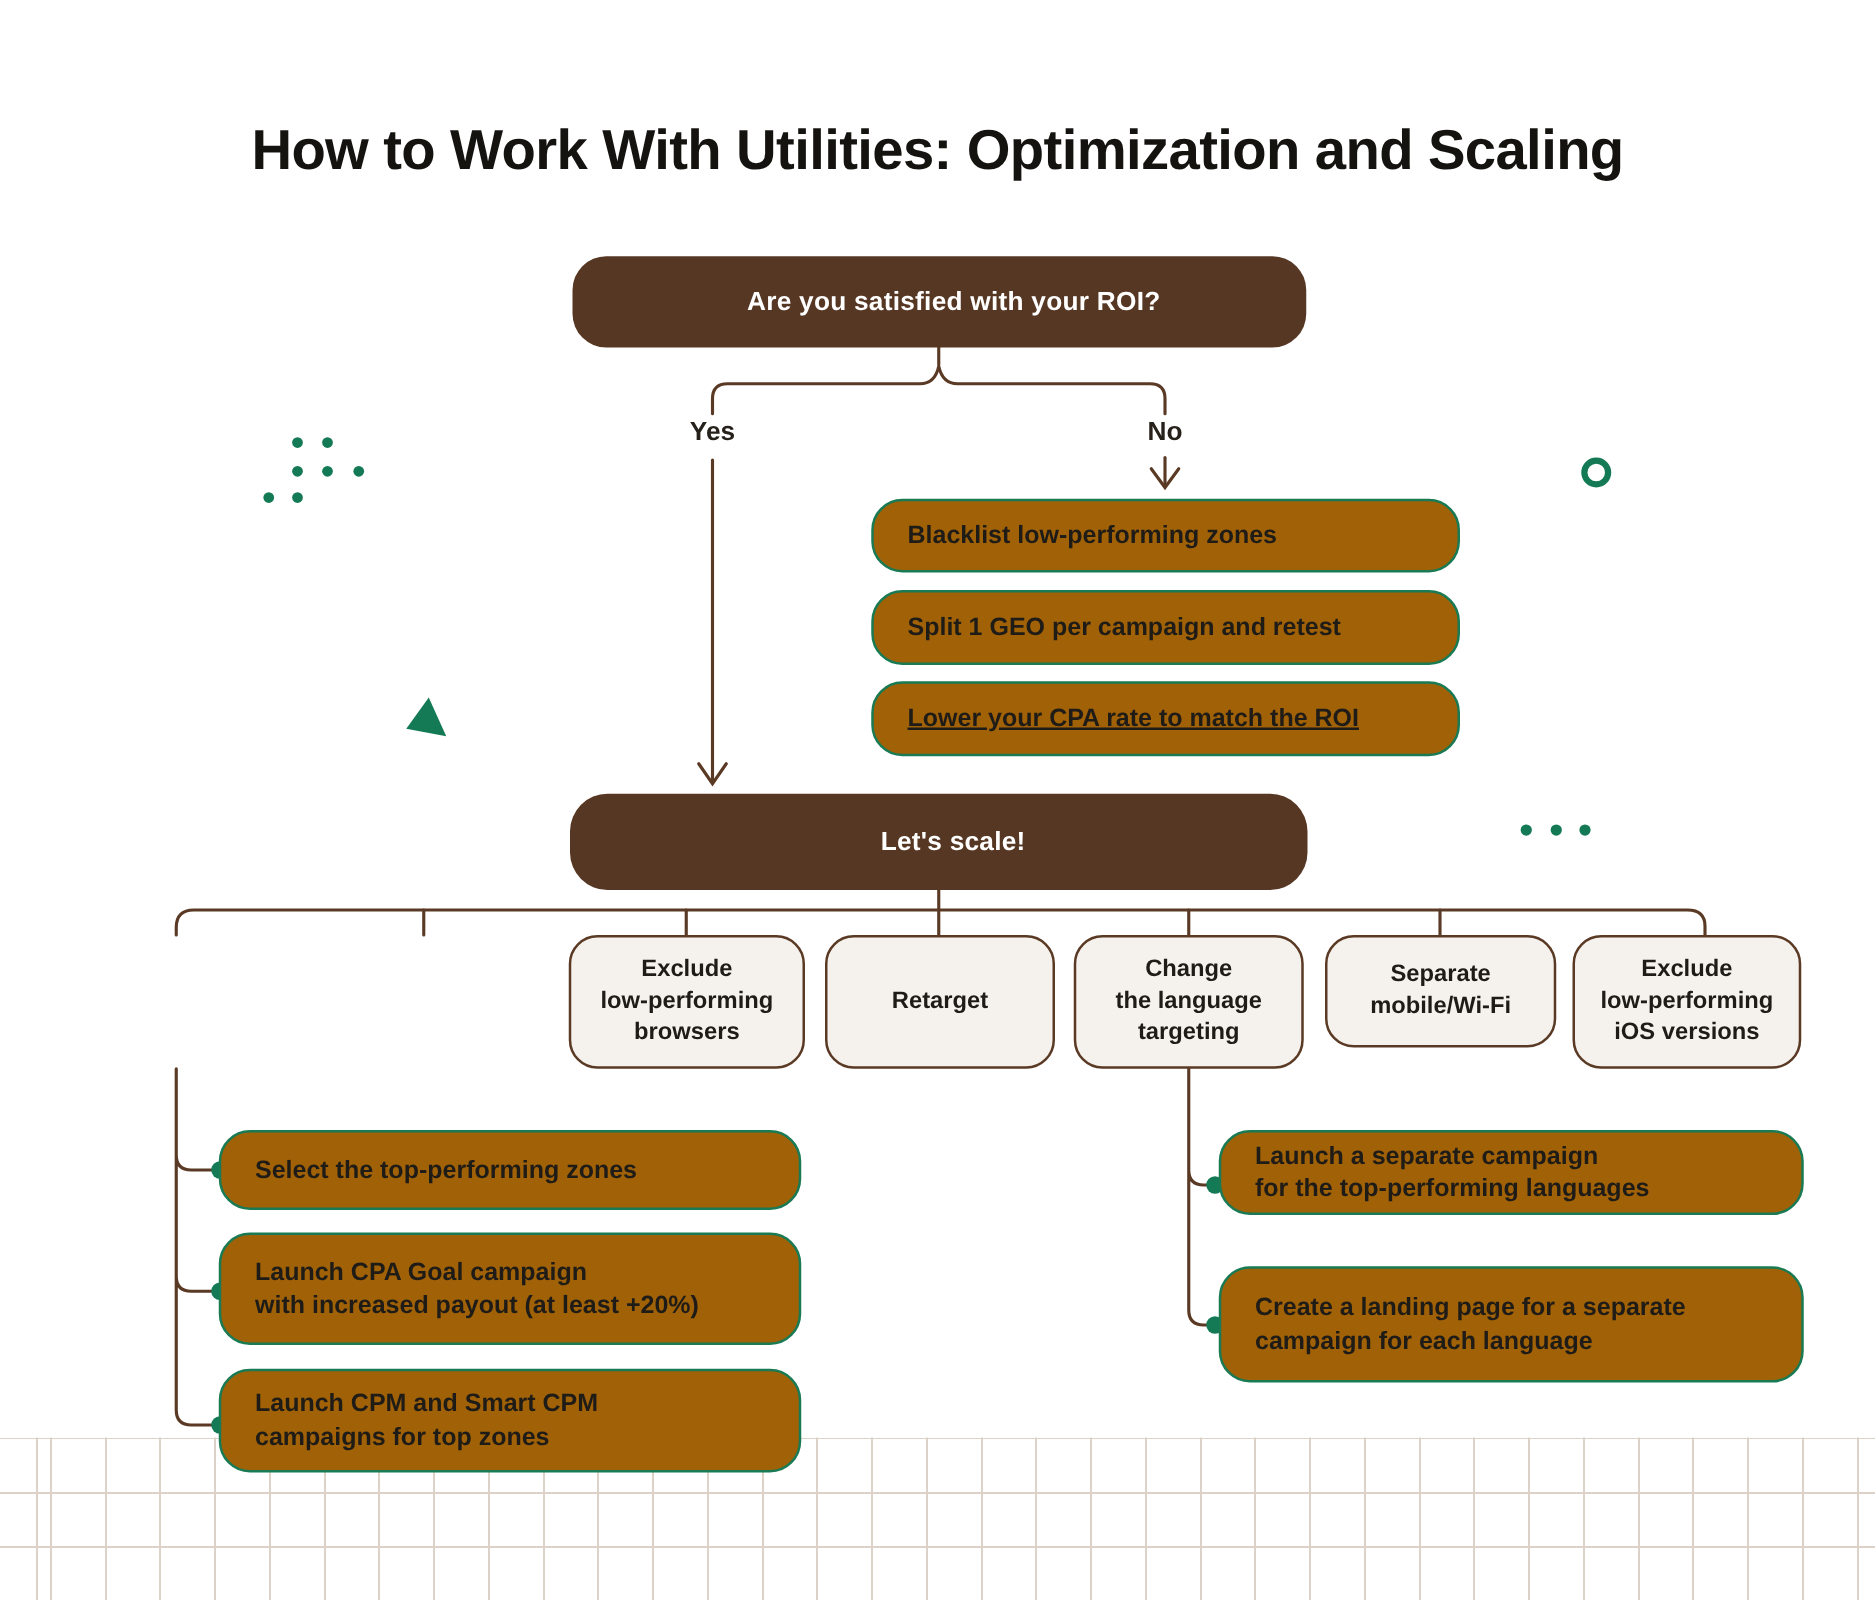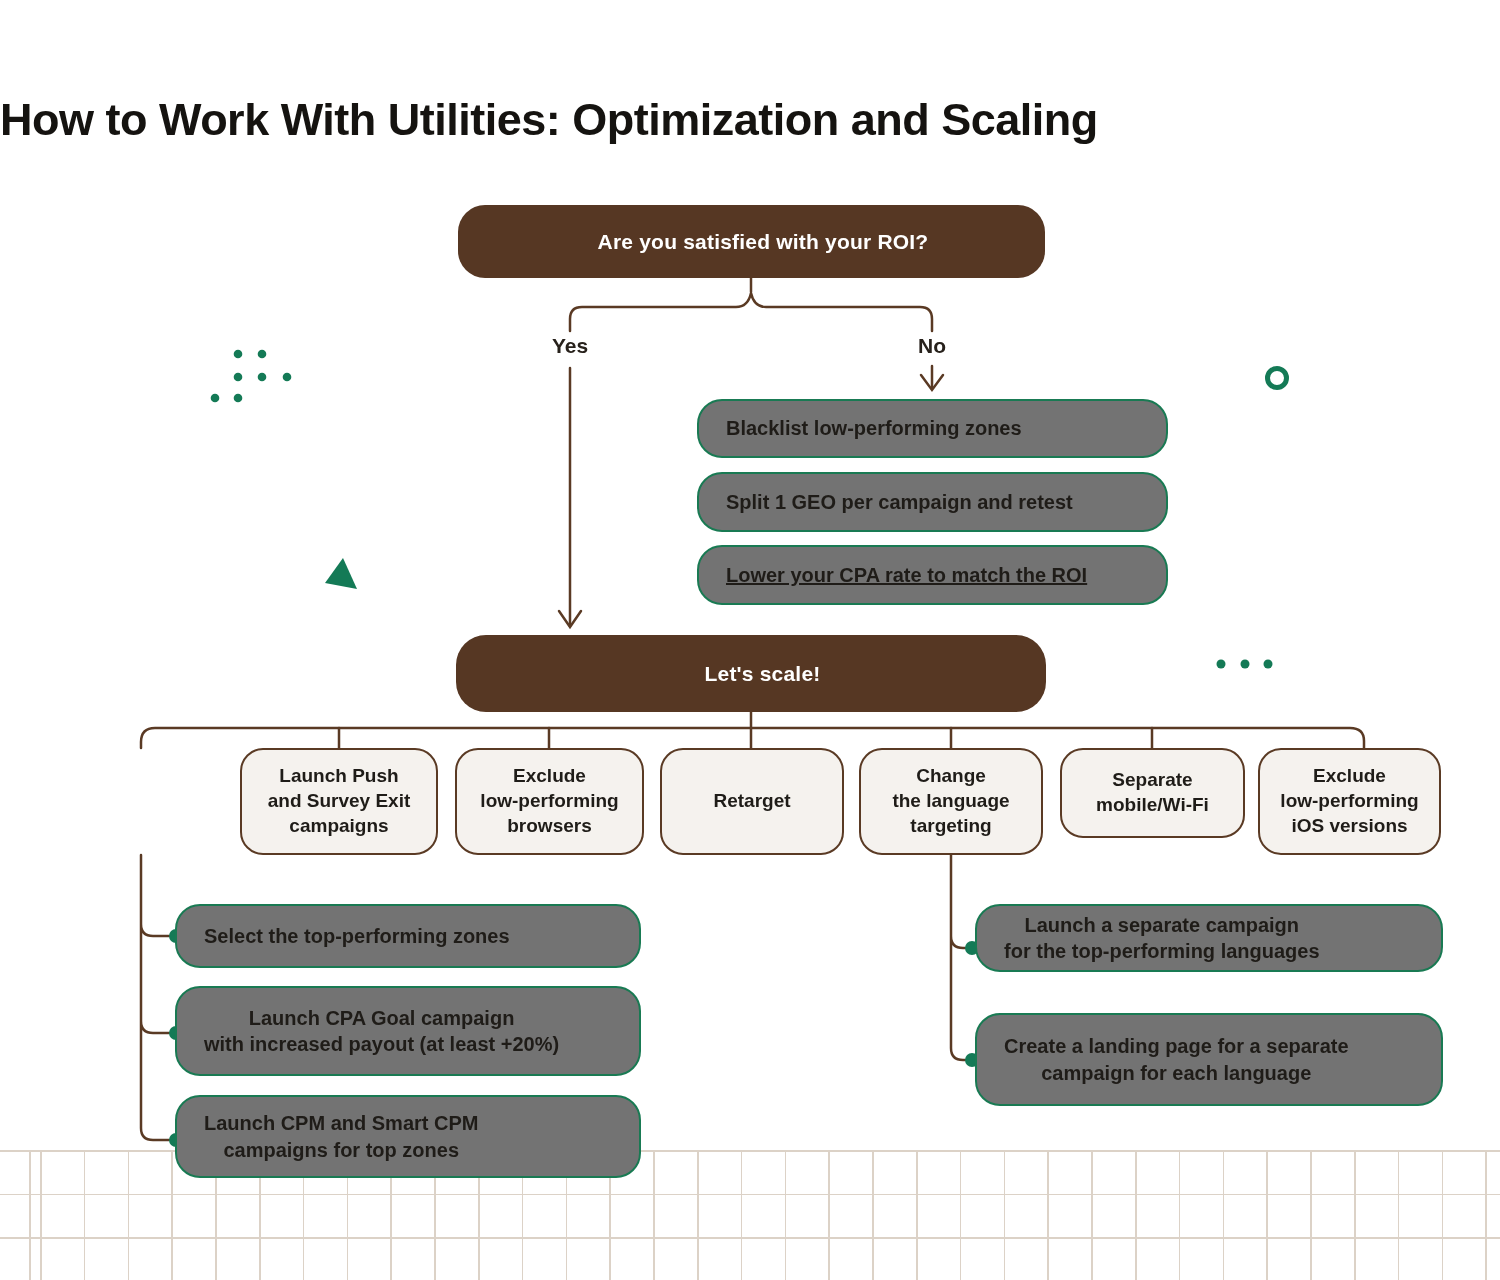--- a/index.html
+++ b/index.html
@@ -17,20 +17,21 @@
     left: 0; top: 1150px; width: 1500px; height: 130px;
     background-image:
       repeating-linear-gradient(to right, #dcd2c7 0 1.5px, transparent 1.5px 43.8px),
       repeating-linear-gradient(to bottom, #dcd2c7 0 1.5px, transparent 1.5px 43.5px);
     background-position: 40px 0, 0 0;
     z-index: 0;
   }
   .page-title {
     position: absolute;
     left: 0; right: 0; top: 94px;
+    text-align: center;
     font-size: 45px;
     font-weight: 800;
     letter-spacing: -0.5px;
     color: #151310;
     z-index: 2;
   }
   svg.layer {
     position: absolute;
     left: 0; top: 0;
     z-index: 1;
@@ -49,27 +50,27 @@
   .node.brown {
     background: #563723;
     color: #ffffff;
     border-radius: 27px;
     font-size: 21px;
     font-weight: 600;
     letter-spacing: 0.2px;
     padding-left: 23px;
   }
   .node.green {
-    background: #737373;
+    background: #a16207;
     border: 2px solid #197a53;
     border-radius: 25px;
     font-size: 20px;
     font-weight: 600;
     justify-content: flex-start;
-    text-align: center;
+    text-align: left;
     padding-left: 27px;
     padding-right: 16px;
     line-height: 1.32;
   }
   .node.option {
     background: #f5f2ee;
     border: 2px solid #5a3a24;
     border-radius: 23px;
     font-size: 19px;
     font-weight: 600;
@@ -148,23 +149,20 @@
 
   <div class="branch-label" style="left:520px; top:334px;">Yes</div>
   <div class="branch-label" style="left:882px; top:334px;">No</div>
 
   <div class="node green" style="left:697px; top:399px; width:471px; height:59px;">Blacklist low-performing zones</div>
   <div class="node green" style="left:697px; top:472px; width:471px; height:60px;">Split 1 GEO per campaign and retest</div>
   <div class="node green" style="left:697px; top:545px; width:471px; height:60px;text-decoration:underline;">Lower your CPA rate to match the ROI</div>
 
   <div class="node brown" style="left:456px; top:635px; width:590px; height:77px; border-radius:30px;">Let's scale!</div>
 
-  <div class="node option" style="left:240px; top:748px; width:198px; height:107px;">Launch Push
-and Survey Exit
-campaigns</div>
   <div class="node option" style="left:455px; top:748px; width:189px; height:107px;">Exclude
 low-performing
 browsers</div>
   <div class="node option" style="left:660px; top:748px; width:184px; height:107px;">Retarget</div>
   <div class="node option" style="left:859px; top:748px; width:184px; height:107px;">Change
 the language
 targeting</div>
   <div class="node option" style="left:1060px; top:748px; width:185px; height:90px;">Separate
 mobile/Wi-Fi</div>
   <div class="node option" style="left:1258px; top:748px; width:183px; height:107px;">Exclude

